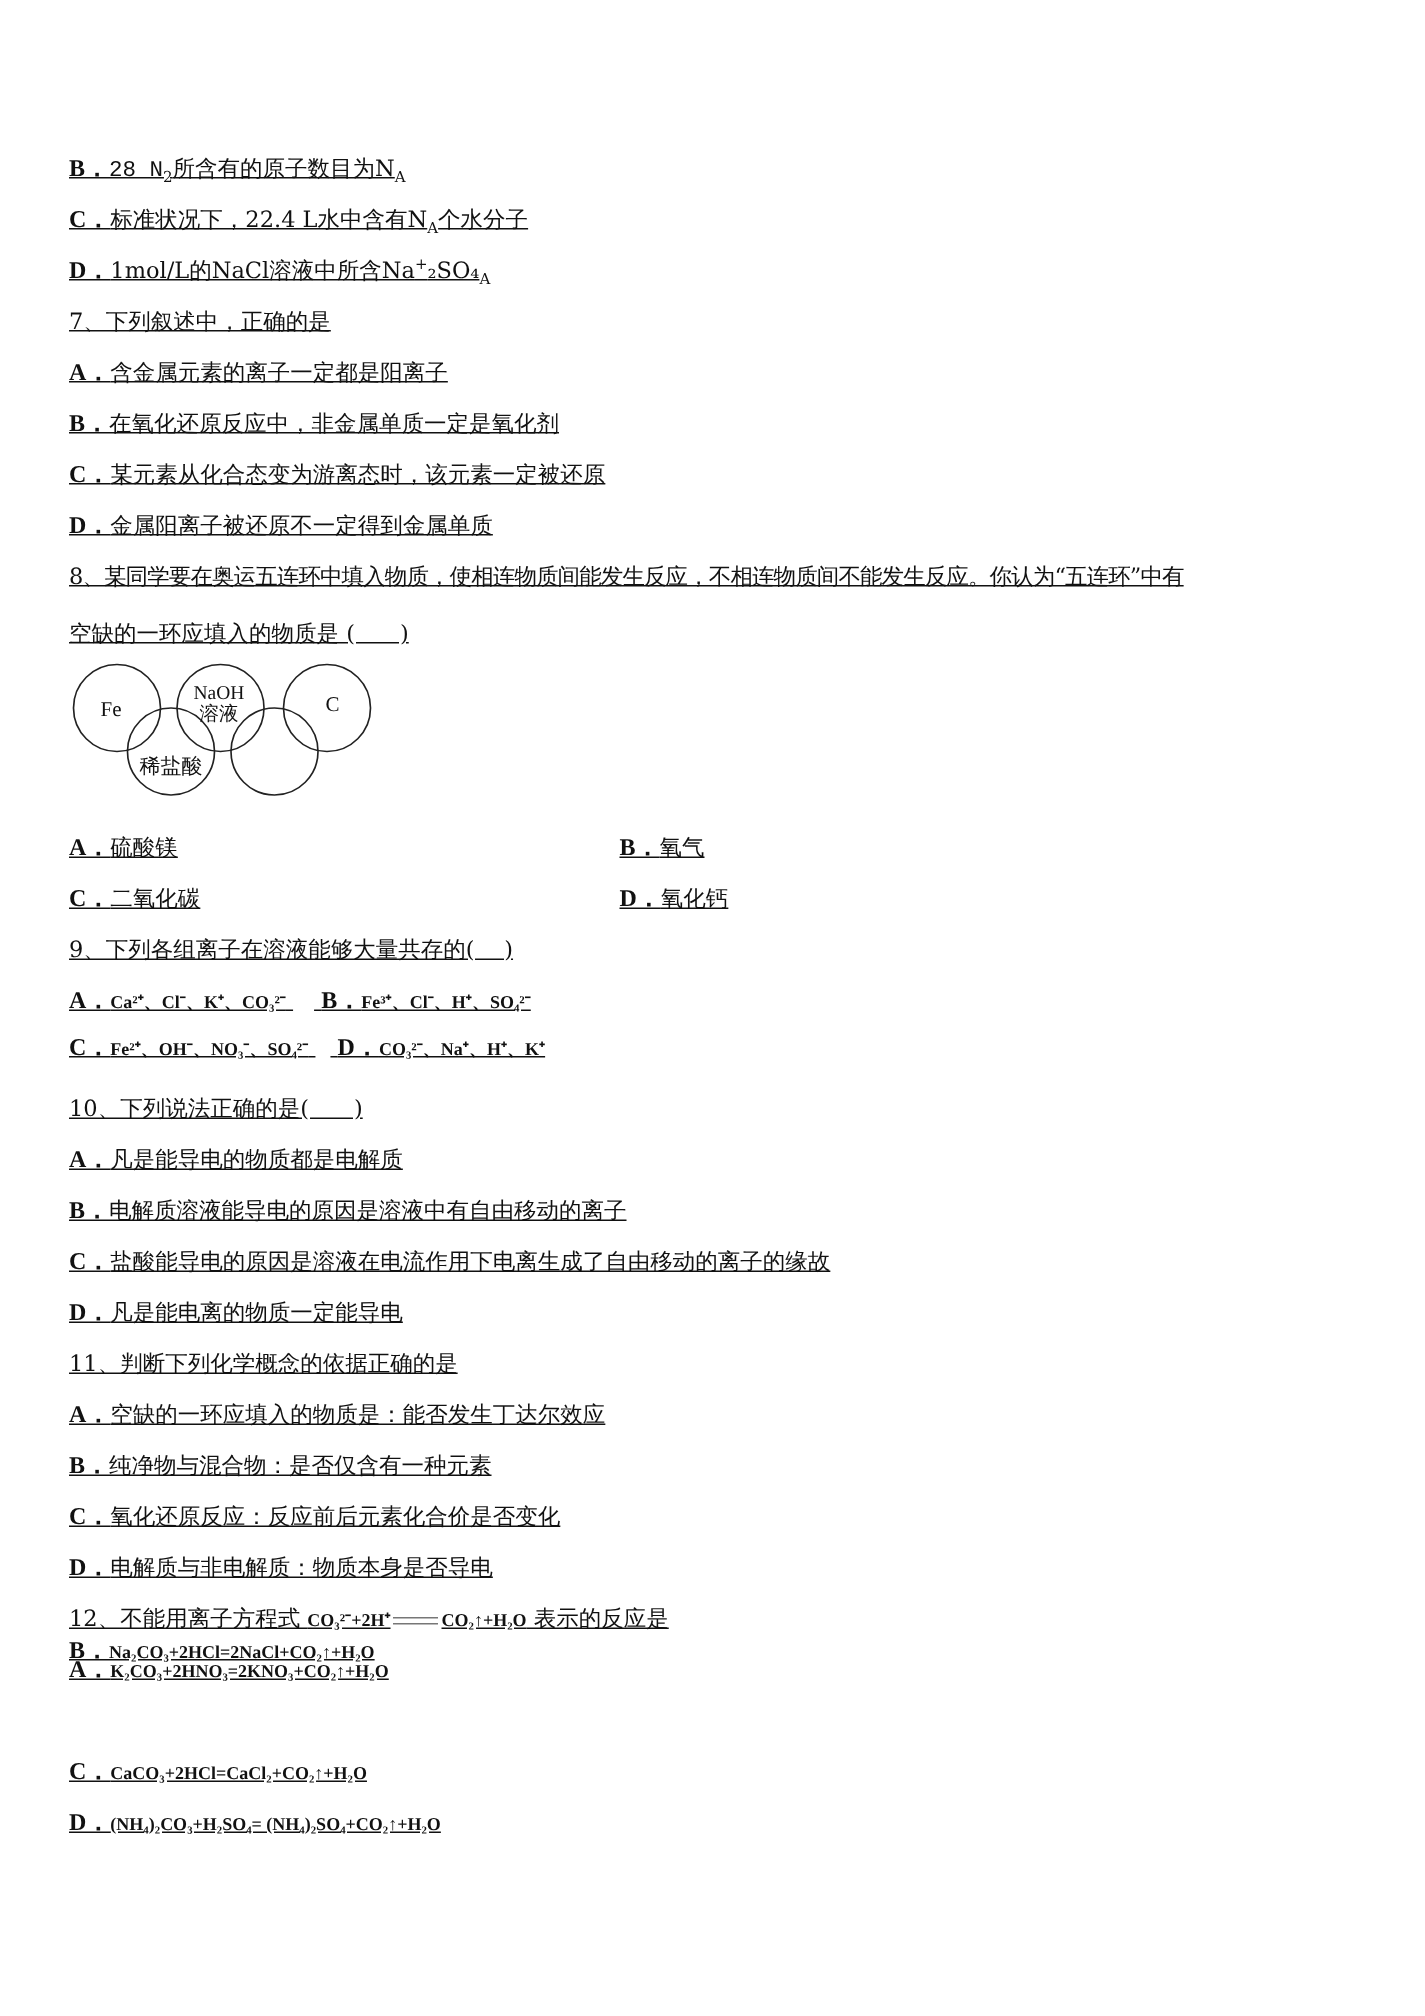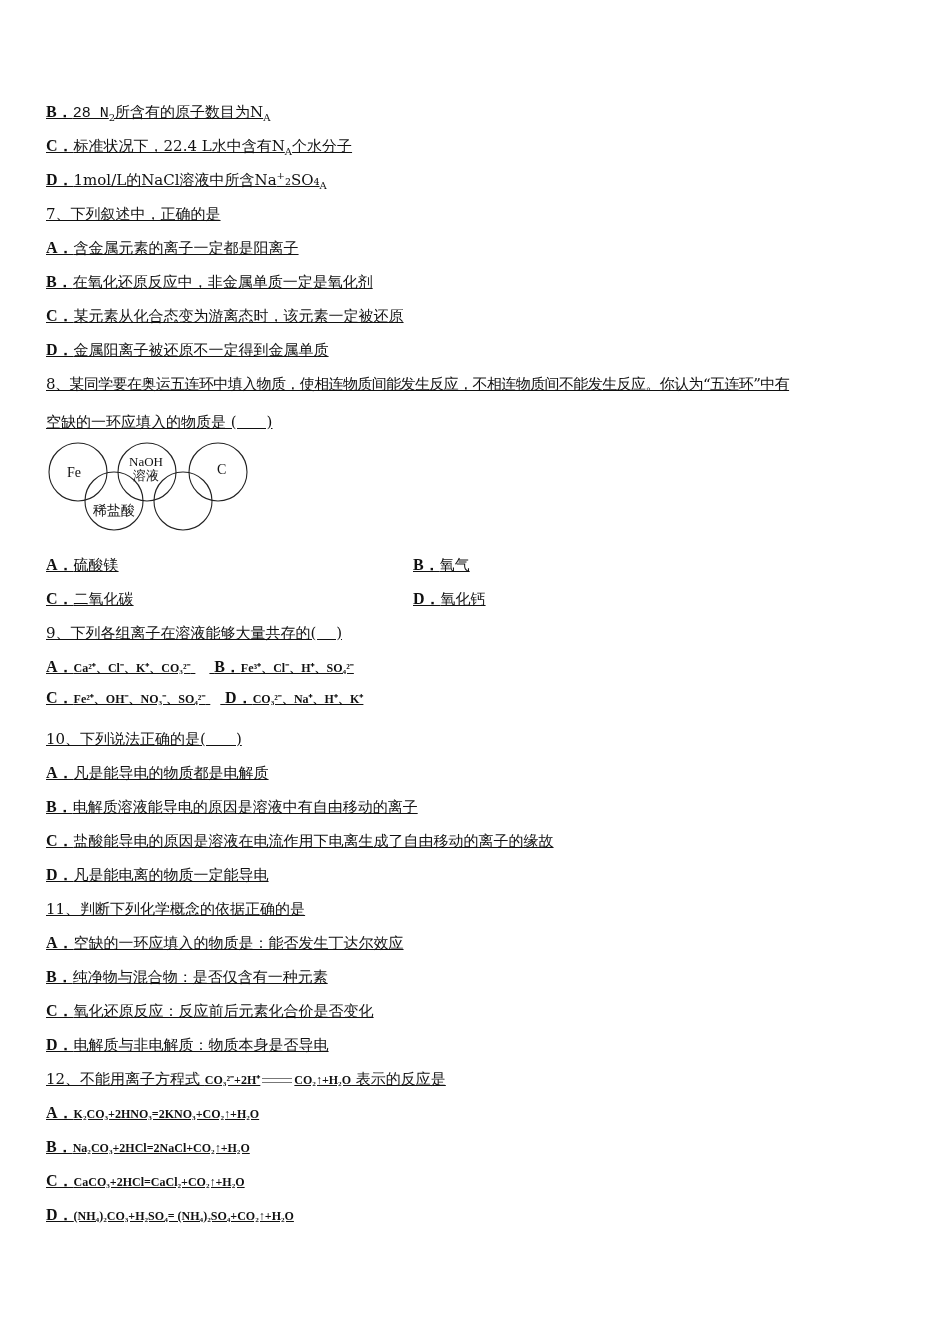--- a/index.html
+++ b/index.html
@@ -78,15 +78,15 @@
 <div class="line" style="top:899px">11、判断下列化学概念的依据正确的是</div>
 <div class="line" style="top:933px"><span class="lbl">A．</span><span>空缺的一环应填入的物质是：能否发生丁达尔效应</span></div>
 <div class="line" style="top:967px"><span class="lbl">B．</span><span>纯净物与混合物：是否仅含有一种元素</span></div>
 <div class="line" style="top:1001px"><span class="lbl">C．</span><span>氧化还原反应：反应前后元素化合价是否变化</span></div>
 <div class="line" style="top:1035px"><span class="lbl">D．</span><span>电解质与非电解质：物质本身是否导电</span></div>
 
 <div class="line" style="top:1069px">
   <span>12、不能用离子方程式 </span><span class="bf">CO₃²⁻+2H⁺</span><span class="eqbar"></span><span class="bf">CO₂↑+H₂O</span><span> 表示的反应是</span>
 </div>
 <div class="line" style="top:1103px"><span class="lbl">A．</span><span class="bf">K₂CO₃+2HNO₃=2KNO₃+CO₂↑+H₂O</span></div>
-<div class="line" style="top:1137px"><span class="lbl">B．</span><span class="bf">Na₂CO₃+2HCl=2NaCl+CO₂↑+H₂O</span></div>
+<div class="line" style="top:1090px"><span class="lbl">B．</span><span class="bf">Na₂CO₃+2HCl=2NaCl+CO₂↑+H₂O</span></div>
 <div class="line" style="top:1171px"><span class="lbl">C．</span><span class="bf">CaCO₃+2HCl=CaCl₂+CO₂↑+H₂O</span></div>
 <div class="line" style="top:1205px"><span class="lbl">D．</span><span class="bf">(NH₄)₂CO₃+H₂SO₄= (NH₄)₂SO₄+CO₂↑+H₂O</span></div>
 
 </body></html>

